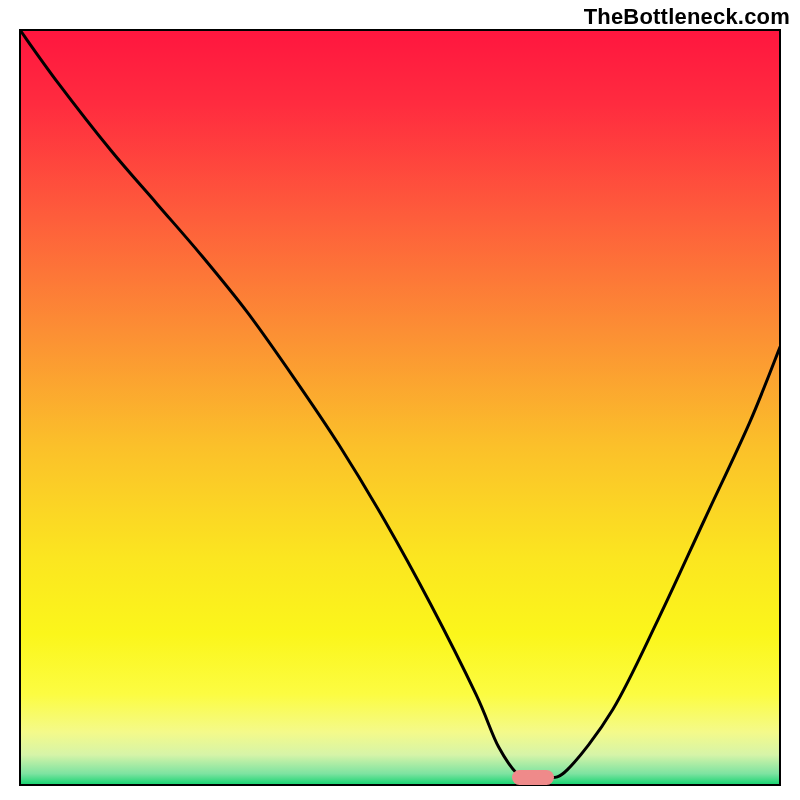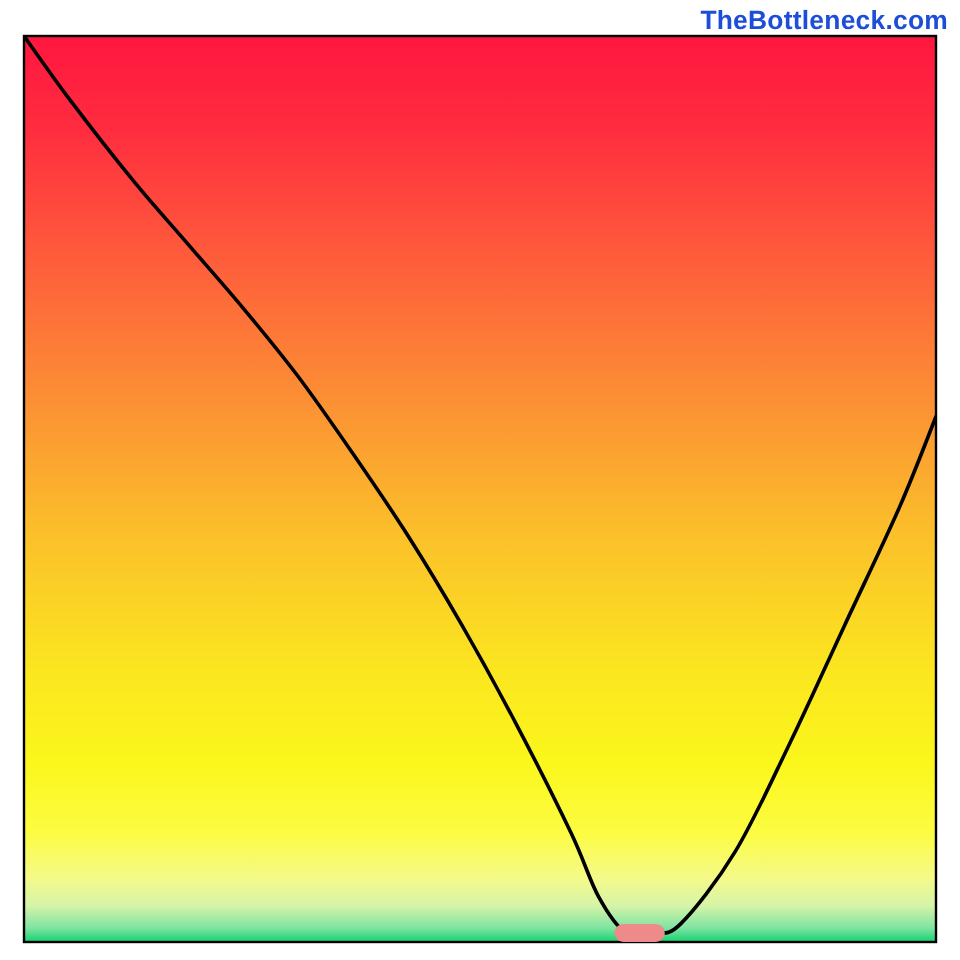--- a/index.html
+++ b/index.html
@@ -15,21 +15,21 @@
     position: relative;
     width: 800px;
     height: 800px;
   }
   .watermark {
     position: absolute;
     top: 4px;
     right: 10px;
     font-size: 22px;
     font-weight: 600;
-    color: #1d4ed8;
+    color: #000000;
     letter-spacing: 0.2px;
   }
   svg.plot {
     position: absolute;
     left: 0;
     top: 0;
     width: 800px;
     height: 800px;
     display: block;
   }

